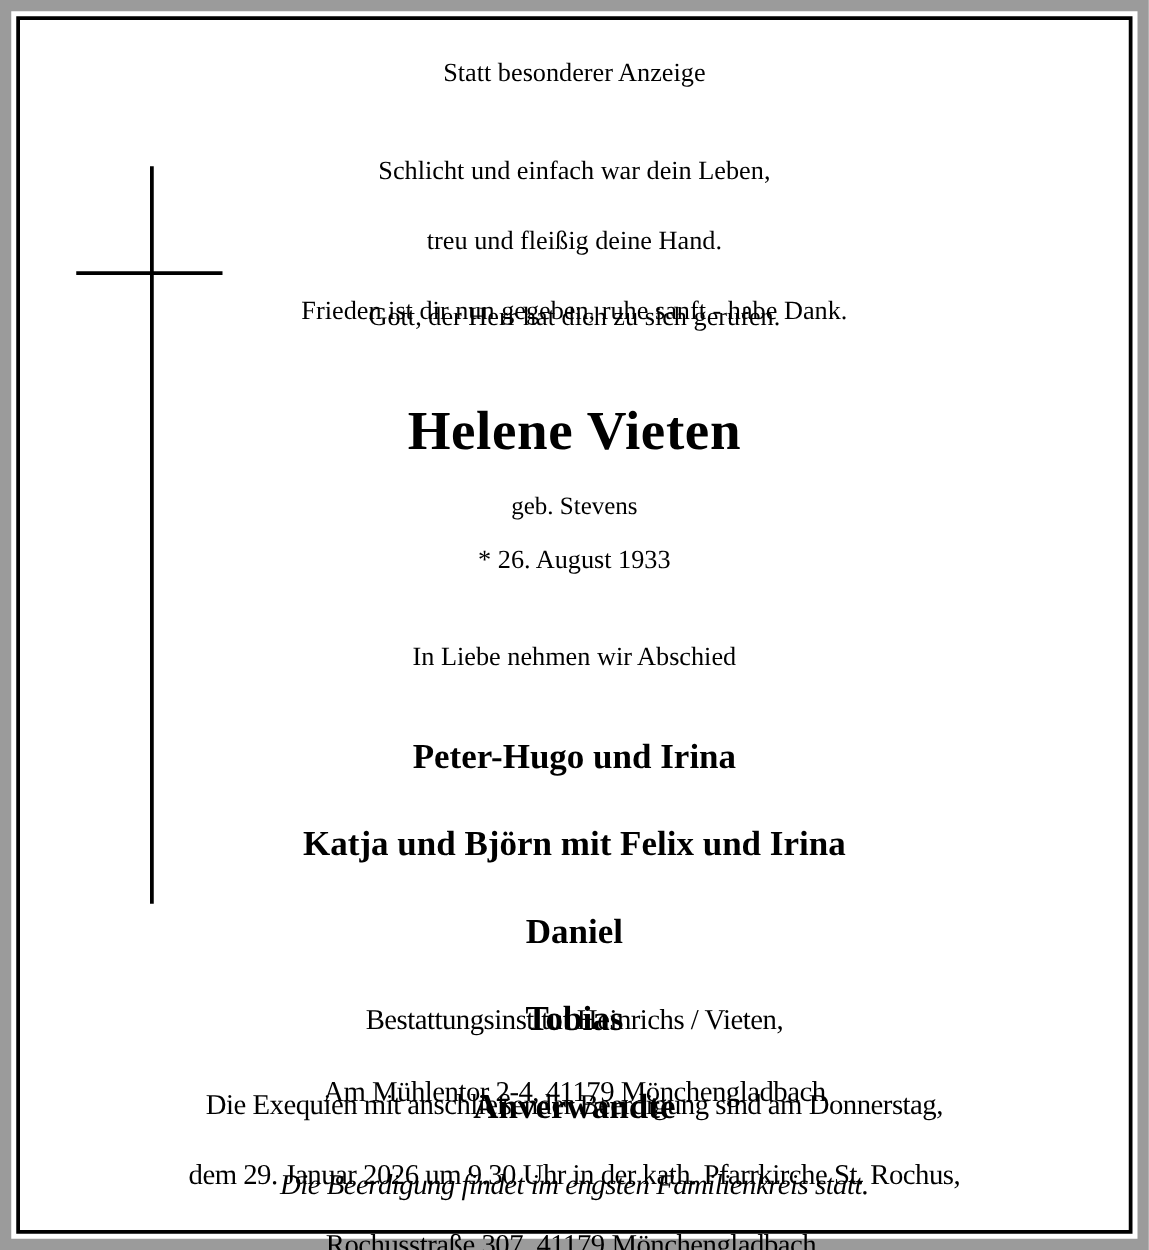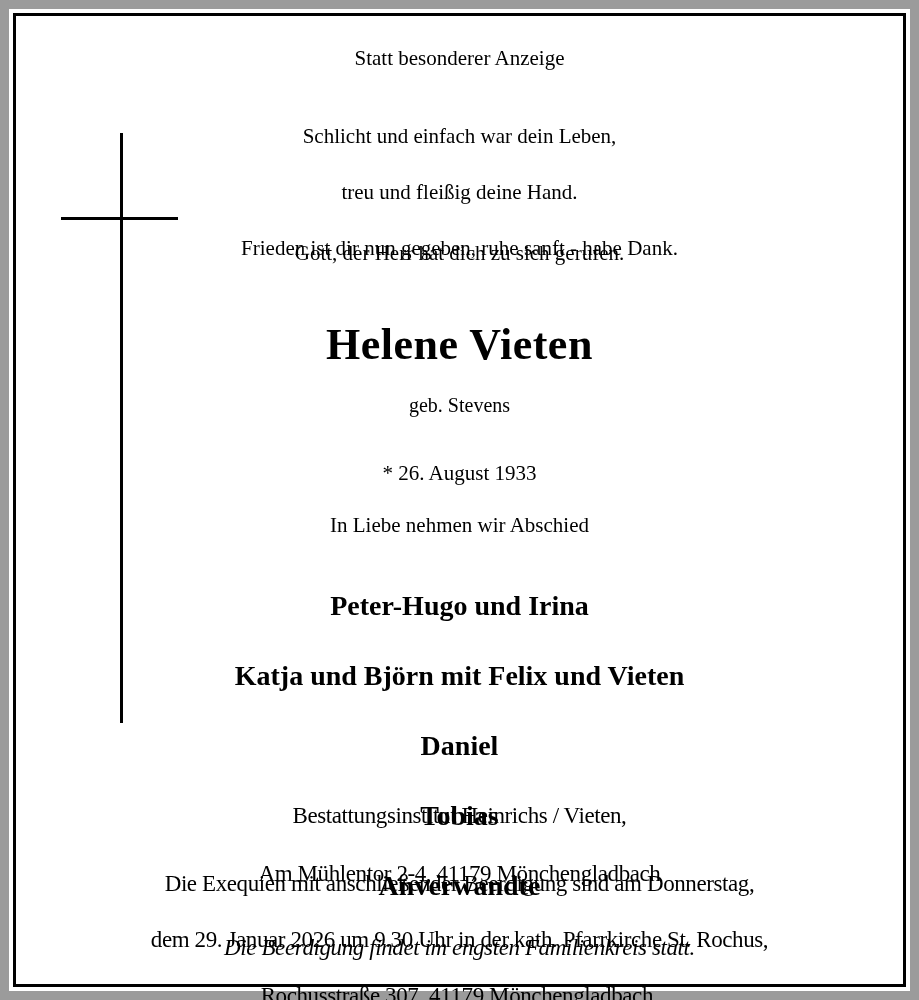--- a/index.html
+++ b/index.html
@@ -38,21 +38,21 @@
     right: 0;
     text-align: center;
     white-space: pre-line;
   }
   .preamble   { top: 16px;  font-size: 21px; line-height: 28px; margin-top: 12px; }
   .verse      { top: 78px;  font-size: 21px; line-height: 28px; }
   .calling    { top: 223px; font-size: 21px; line-height: 28px; }
   .deceased   { top: 294px; font-size: 44px; line-height: 70px; font-weight: bold; letter-spacing: 0.5px; text-align: center; }
   .maiden     { top: 376px; font-size: 20px; line-height: 26px; }
   .dates      { top: 417px; font-size: 21px; line-height: 28px;
-                display: flex; justify-content: center; gap: 68px; margin-top: 26px; }
+                display: flex; justify-content: center; gap: 68px; }
   .farewell   { top: 495px; font-size: 21px; line-height: 28px; }
   .mourners   { top: 537px; font-size: 28px; line-height: 35px; font-weight: bold; }
   .fine       { letter-spacing: -0.4px; }
   .funeral    { top: 756px; font-size: 23px; line-height: 29px; }
   .service    { top: 826px; font-size: 23px; line-height: 28px; }
   .closing    { top: 918px; font-size: 23px; line-height: 28px; font-style: italic; }
 
   .cross { position: absolute; left: 0; top: 0; }
   .cross-v {
     position: absolute;
@@ -93,21 +93,21 @@
     <div class="block maiden">geb. Stevens</div>
 
     <div class="block dates">
       <span>* 26. August 1933</span>
     </div>
 
     <div class="block farewell">In Liebe nehmen wir Abschied</div>
 
     <div class="block mourners">
       <div>Peter-Hugo und Irina</div>
-      <div>Katja und Björn mit Felix und Vieten</div>
+      <div>Katja und Björn mit Felix und Irina</div>
       <div>Daniel</div>
       <div>Tobias</div>
       <div>Anverwandte</div>
     </div>
 
     <div class="block funeral fine">
       <div>Bestattungsinstitut Heinrichs / Vieten,</div>
       <div>Am Mühlentor 2-4, 41179 Mönchengladbach</div>
     </div>
 

